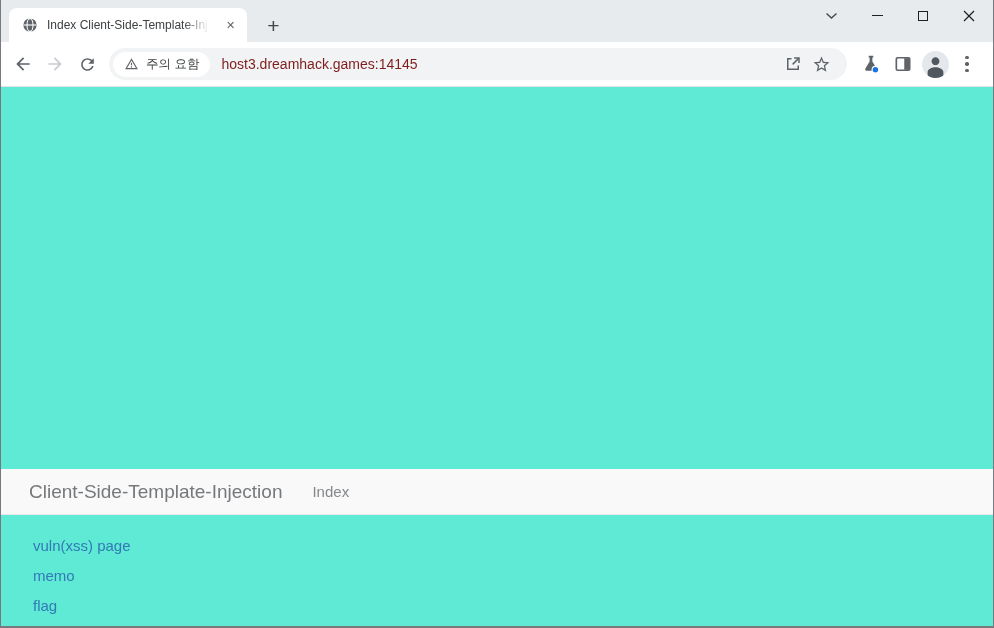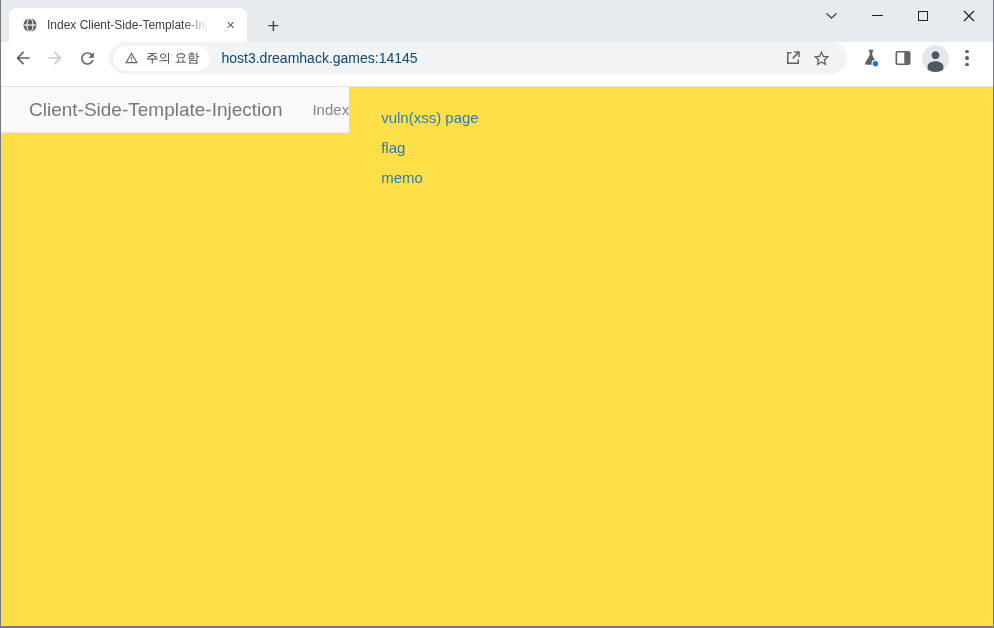--- a/index.html
+++ b/index.html
@@ -58,42 +58,42 @@
     width:46px; height:31px;
     display:flex; align-items:center; justify-content:center;
     cursor:pointer;
   }
   .min-glyph{ width:11px; height:0; border-top:1.4px solid #202124; }
   .max-glyph{ width:10px; height:10px; border:1.4px solid #202124; }
 
   
   .toolbar{
     height:44px; flex:none; background:#ffffff;
-    display:flex; align-items:flex-start;
+    display:flex; align-items:center;
     padding:0 10px 0 6px;
   }
   .nav-btn{
     width:32px; height:32px; flex:none; border-radius:50%;
     display:flex; align-items:center; justify-content:center;
     cursor:pointer;
   }
   .omnibox{
     flex:1; height:32px; margin:0 8px 0 6px;
     background:#f1f3f4; border-radius:16px;
     display:flex; align-items:center;
     padding:0 12px 0 4px; min-width:0;
   }
   .chip{
     height:25px; background:#ffffff; border-radius:13px;
     display:flex; align-items:center; gap:7px;
     padding:0 11px; flex:none; cursor:pointer;
   }
   .chip-label{ font-size:12.5px; color:#3c4043; white-space:nowrap; }
   .url{
-    margin-left:11px; font-size:14px; color:#0c4a6e;
+    margin-left:11px; font-size:14px; color:#7f1d1d;
     flex:1; white-space:nowrap; overflow:hidden; min-width:0;
   }
   .box-icon-btn{
     width:28px; height:28px; flex:none;
     display:flex; align-items:center; justify-content:center;
     cursor:pointer;
   }
   .toolbar-right-btn{
     width:32px; height:32px; flex:none;
     display:flex; align-items:center; justify-content:center;
@@ -103,21 +103,21 @@
     width:27px; height:27px; border-radius:50%;
     background:#e4e7eb; overflow:hidden;
     display:flex; align-items:flex-end; justify-content:center;
   }
   .kebab{ display:flex; flex-direction:column; gap:3px; }
   .kebab i{ width:3.4px; height:3.4px; border-radius:50%; background:#5f6368; display:block; }
 
   .toolbar-divider{ height:1px; background:#e0e2e6; flex:none; }
 
   
-  .page{ flex:1; background:#fde047; overflow:hidden; display:flex; flex-direction:row; }
+  .page{ flex:1; background:#5eead4; overflow:hidden; display:flex; flex-direction:column;justify-content:flex-end; }
   .site-navbar{
     height:46px; flex:none;
     background:#f9f9f9;
     border-bottom:1px solid #e7e7e7;
     display:flex; align-items:center;
     padding-left:28px;
   }
   .brand{
     font-size:19px; color:#76797c; text-decoration:none; cursor:pointer;
   }
@@ -255,21 +255,21 @@
     <div class="site-navbar">
       <a class="brand">Client-Side-Template-Injection</a>
       <a class="home-link">Index</a>
     </div>
 
     <div class="content">
       <p>
         <a>vuln(xss) page</a>
       </p>
       <p>
+        <a>memo</a>
+      </p>
+      <p>
         <a>flag</a>
       </p>
-      <p>
-        <a>memo</a>
-      </p>
     </div>
   </div>
 
 </div>
 
 </body></html>

